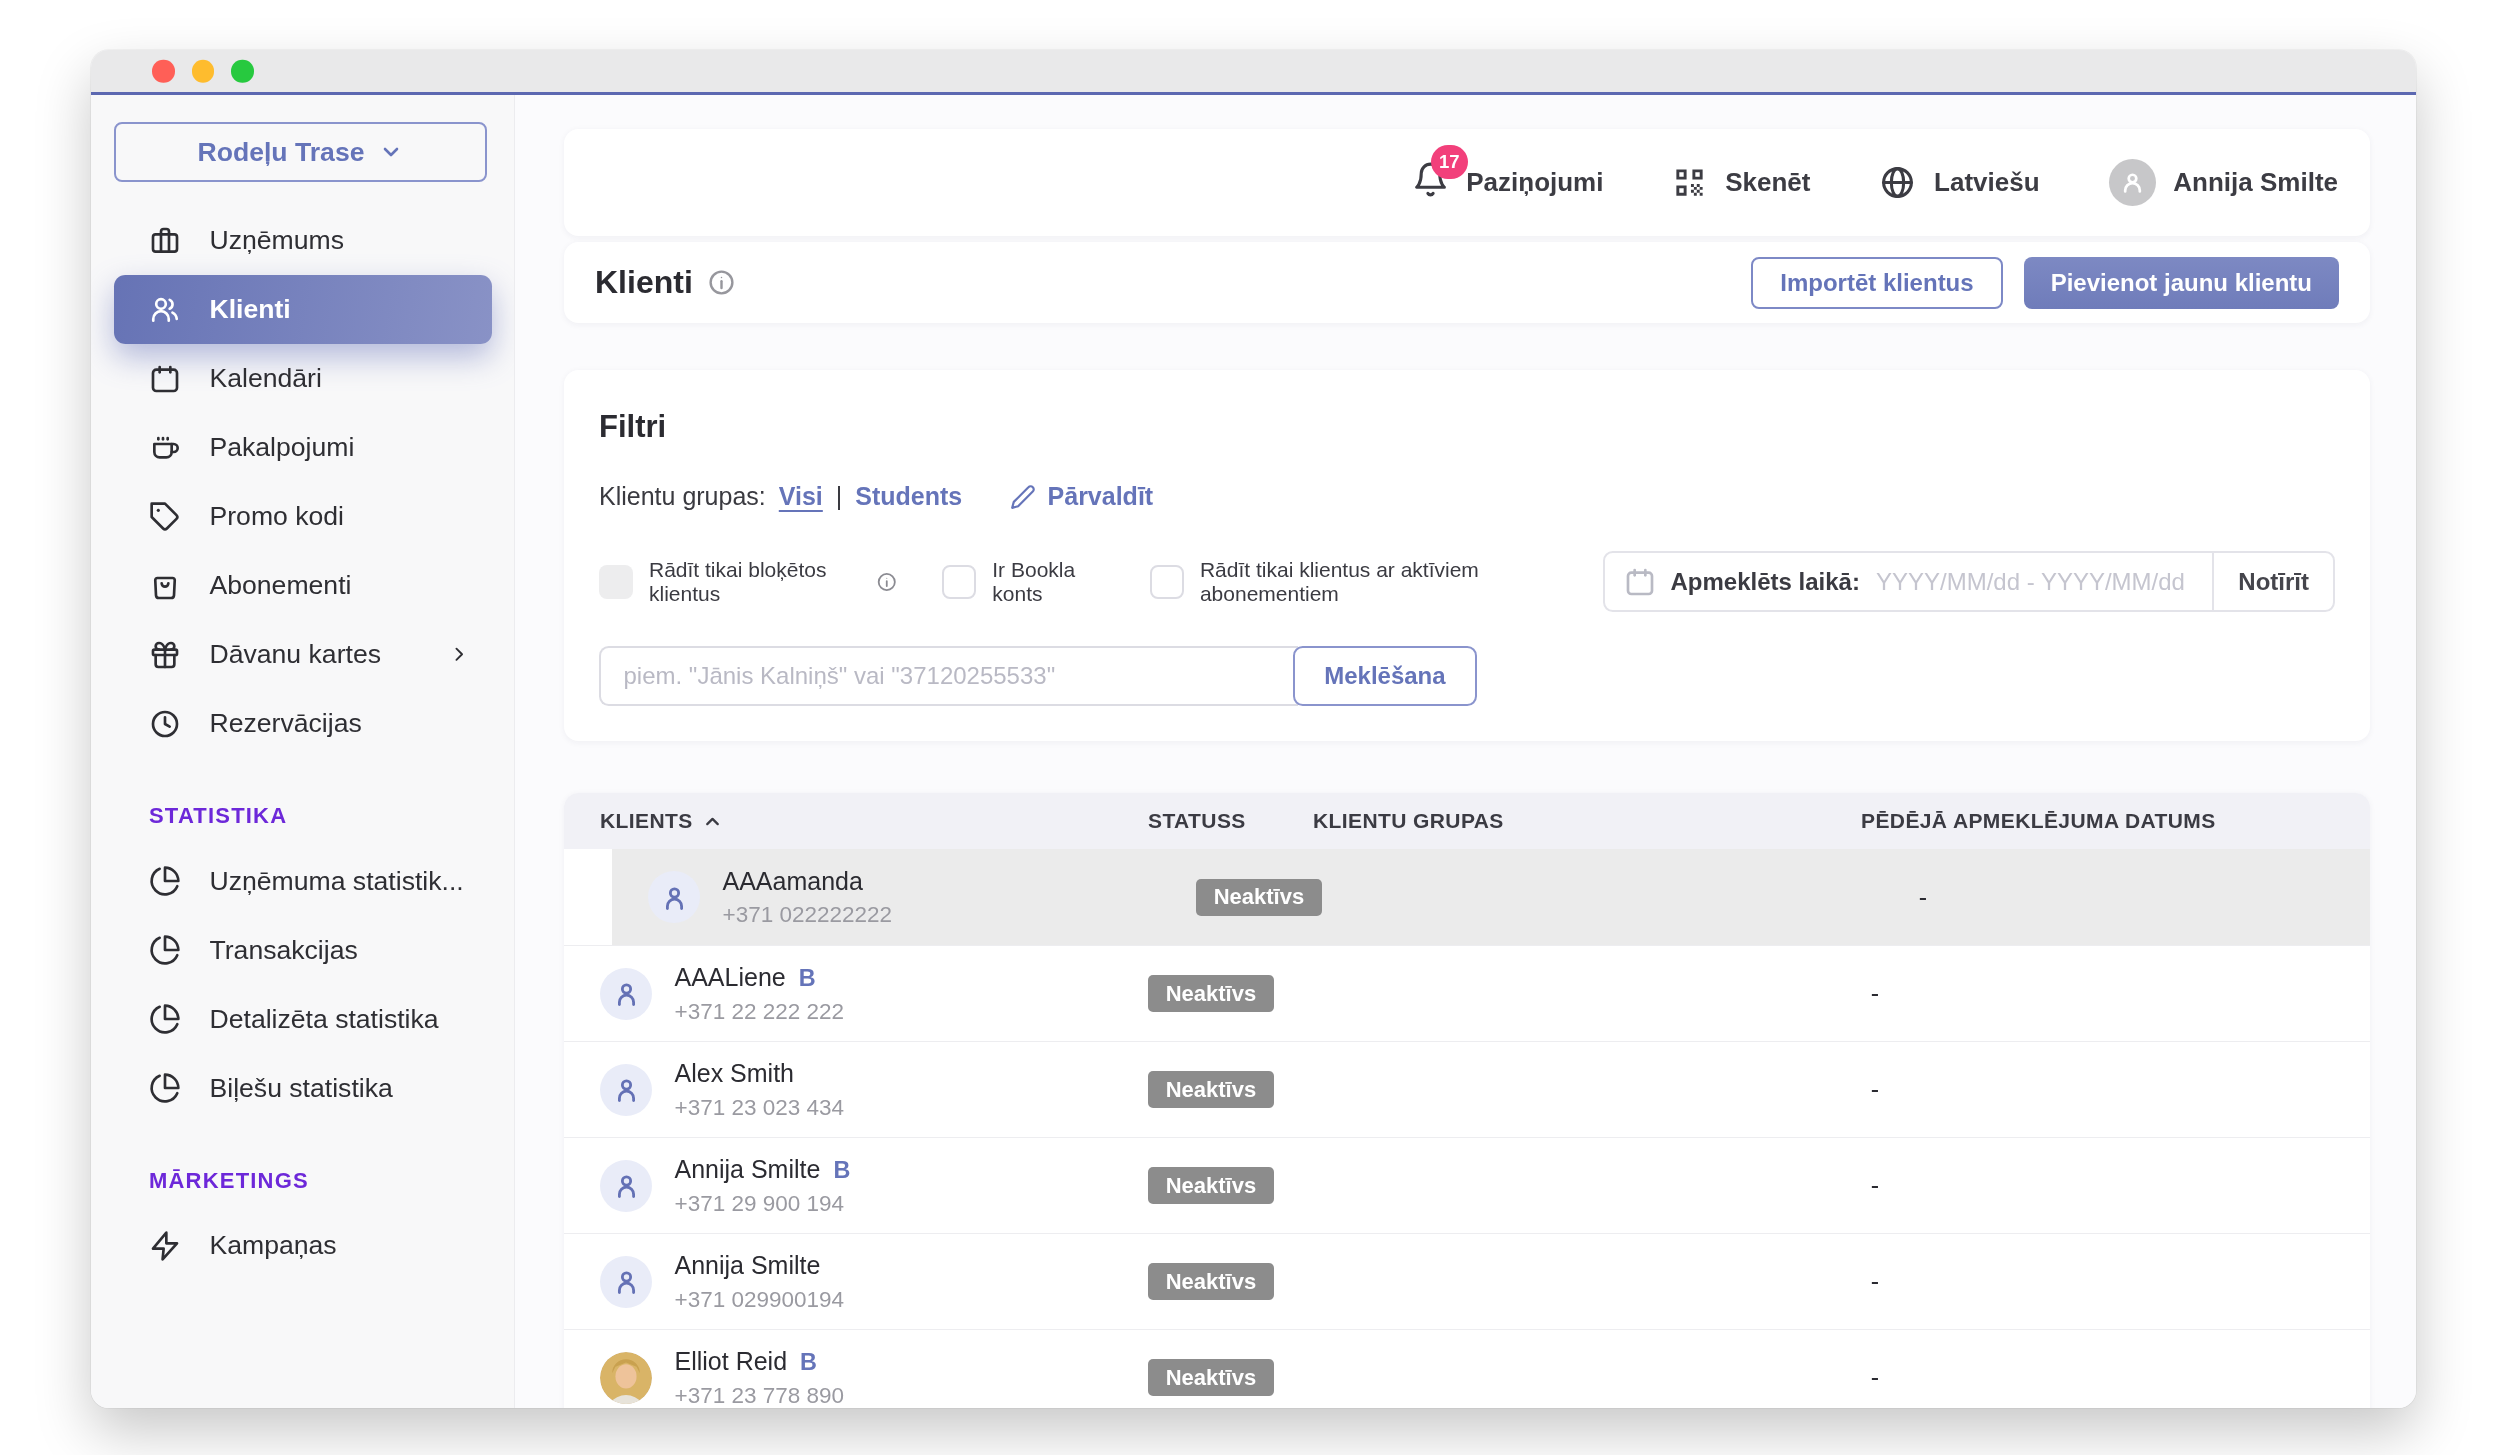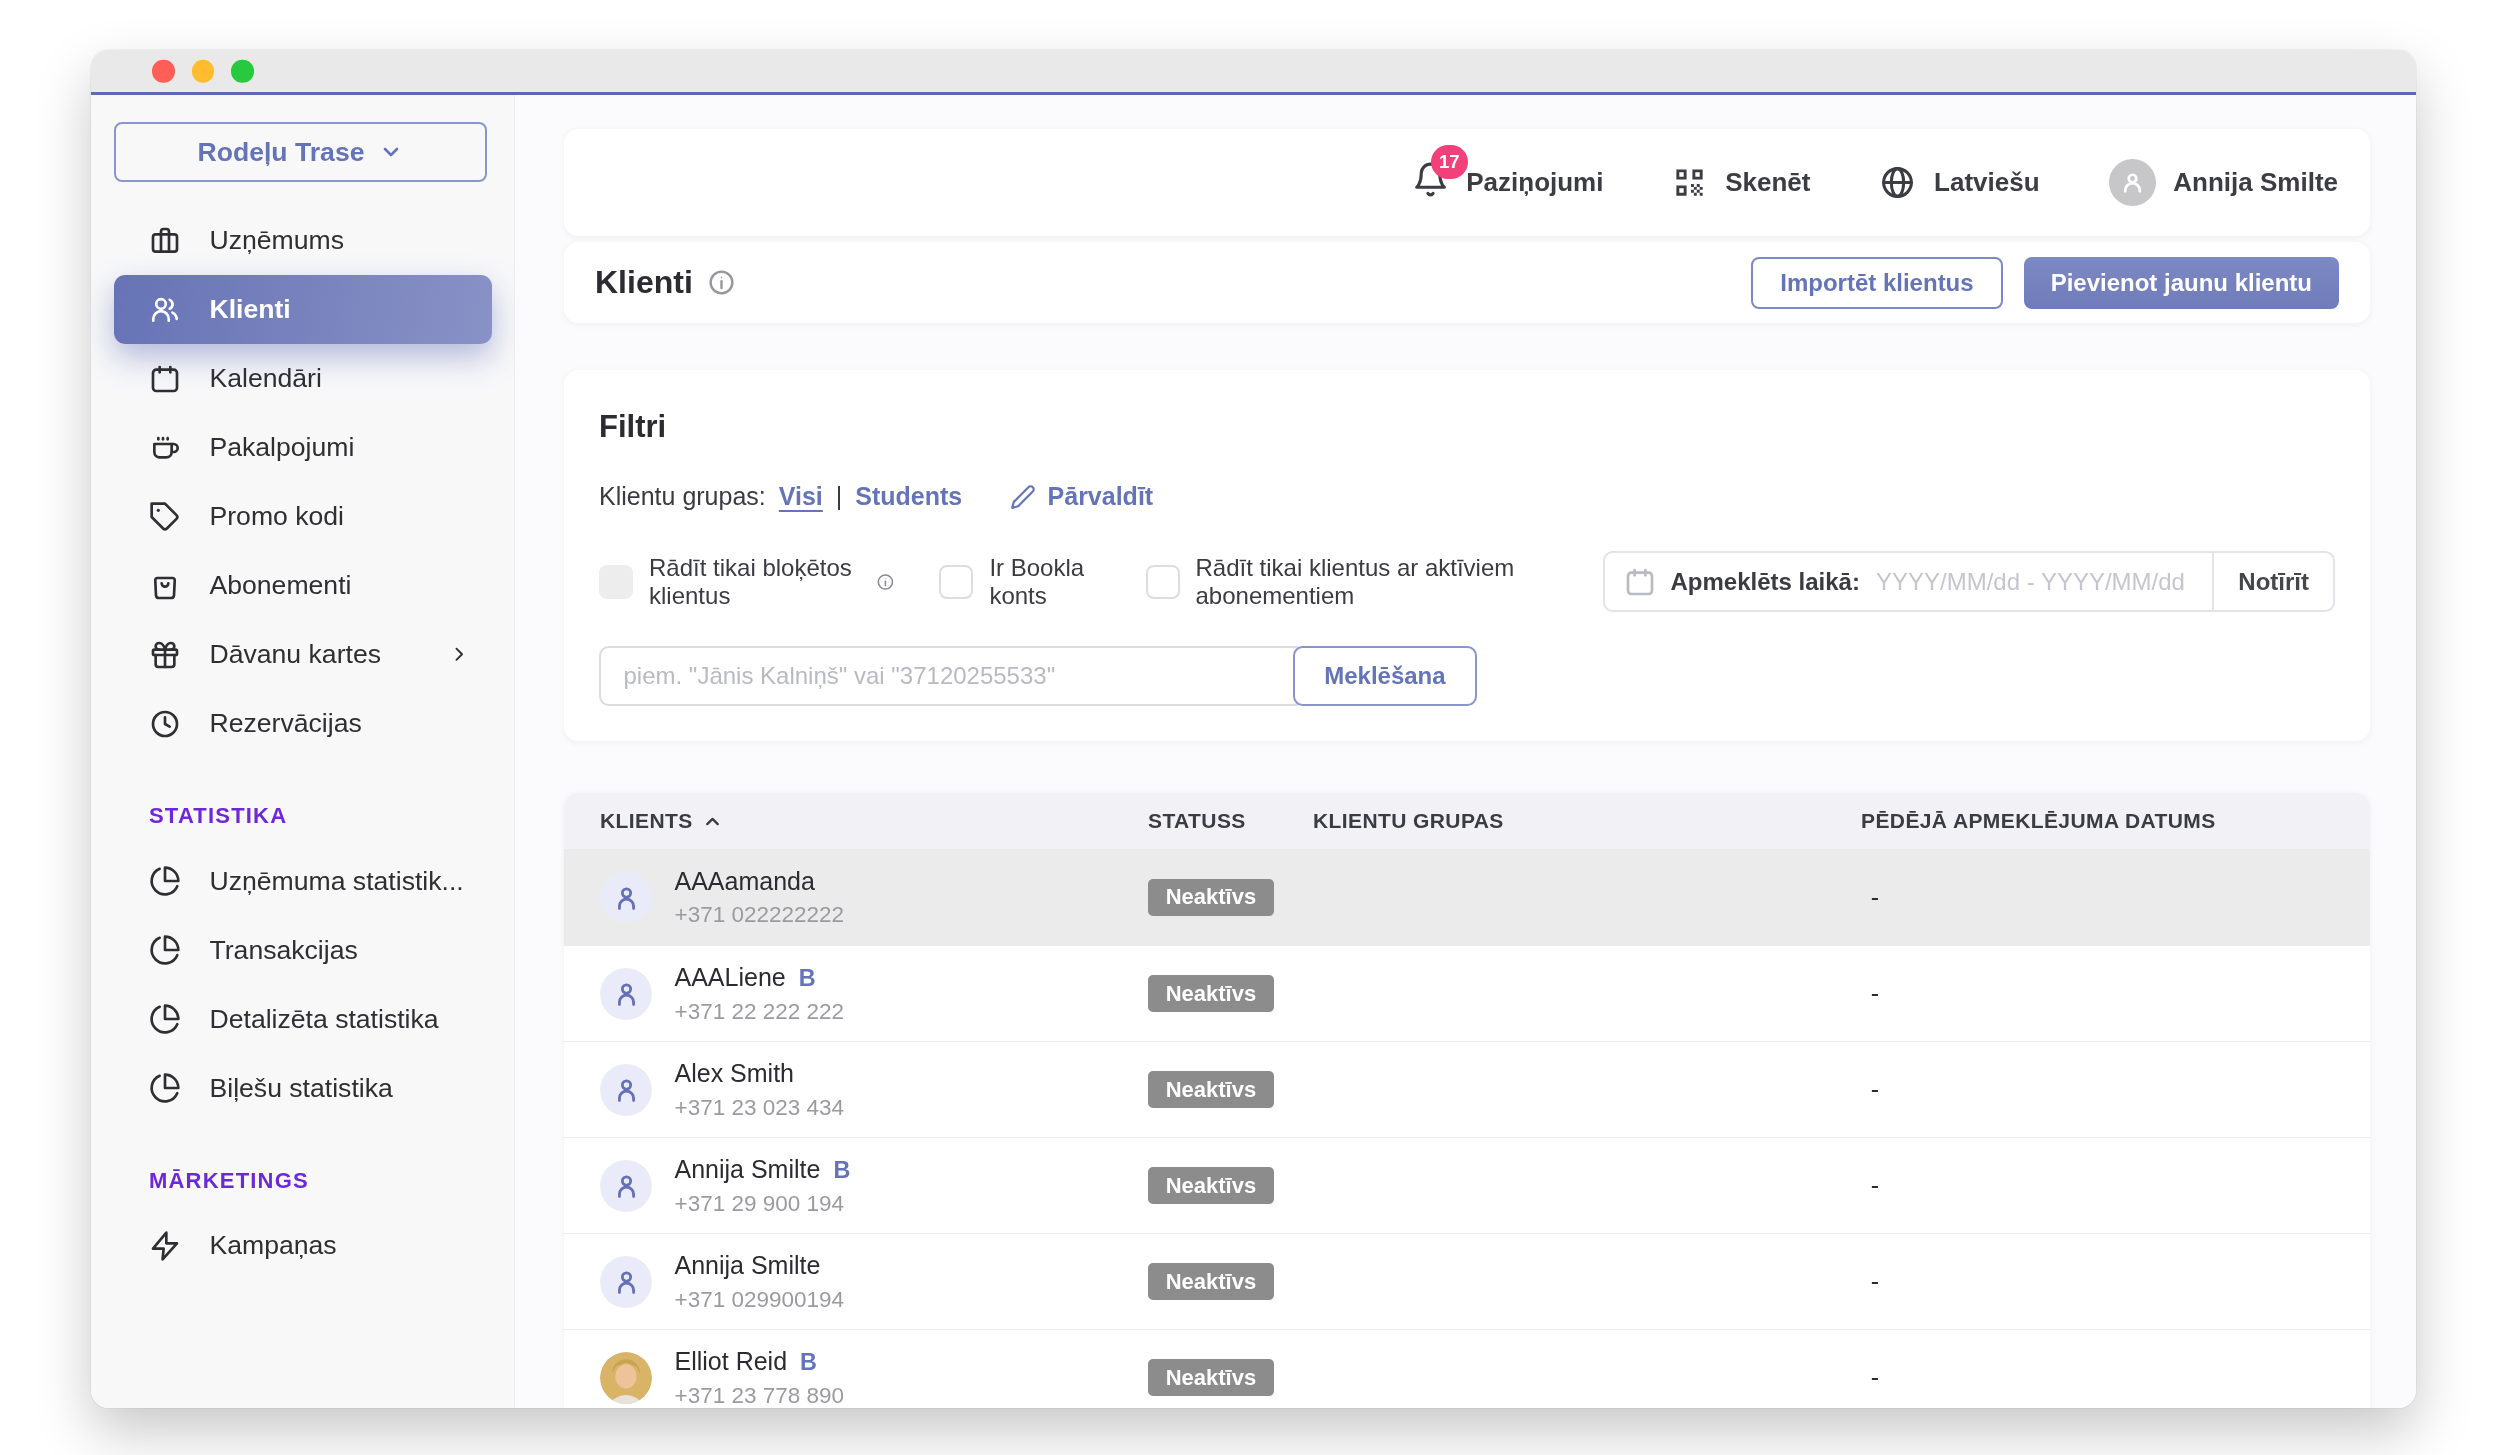--- a/index.html
+++ b/index.html
@@ -48,21 +48,21 @@
   .btn.outline { border:2.4px solid #7d89c6; color:#6574b9; background:#fff; }
   .btn.fill { border:none; color:#fff; background:linear-gradient(180deg,#7d89c3,#6f7cba); }
 
   .filter-card { margin-top:47px; padding:39px 35px 35px; }
   .filter-title { font-size:31px; font-weight:800; color:#2b2b31; }
   .groups-row { margin-top:37px; display:flex; align-items:center; gap:13px; font-size:25px; color:#3a3a40; }
   .lnk { color:#6574b9; font-weight:700; cursor:pointer; }
   .lnk.active { text-decoration:underline; text-underline-offset:4.8px; }
   .manage { display:flex; align-items:center; gap:11.3px; margin-left:35px; color:#6574b9; font-weight:700; cursor:pointer; }
   .controls-row { margin-top:40px; display:flex; align-items:center; }
-  .chk { display:flex; align-items:center; gap:16px; margin-right:45px; font-size:24px; color:#3b3b42; }
+  .chk { display:flex; align-items:center; gap:16px; margin-right:45px; font-size:21px; color:#3b3b42; }
   .box { width:34px; height:34px; border-radius:8px; flex:0 0 auto; cursor:pointer; }
   .box.filled { background:#ededee; }
   .box.empty { background:#fff; border:2.4px solid #dcdce3; }
   .date-group { margin-left:auto; height:61px; border:2.4px solid #e3e3e9; border-radius:9.7px; display:flex; align-items:center; padding-left:19.3px; background:#fff; }
   .date-label { font-size:24px; color:#3b3b42; font-weight:600; margin:0 16px 0 14.5px; white-space:nowrap; }
   .date-ph { font-size:24px; color:#c5c5cf; padding-right:27px; white-space:nowrap; }
   .vdiv { width:2.4px; align-self:stretch; background:#e3e3e9; }
   .clear-btn { padding:0 24px; font-size:24px; font-weight:700; color:#45454c; cursor:pointer; }
   .search-row { margin-top:34px; display:flex; }
   .search-input { width:699px; height:60px; border:2.4px solid #dcdce3; border-right:none; border-radius:9.7px 0 0 9.7px;
@@ -70,21 +70,21 @@
   .search-input::placeholder { color:#b9b9c4; }
   .search-btn { height:60px; padding:0 29px; border:2.4px solid #8a94cd; border-radius:9.7px; margin-left:-4.8px;
     background:#fff; color:#6574b9; font-size:24px; font-weight:700; cursor:pointer; }
 
   .table-card { margin-top:52px; border-radius:14.5px 14.5px 0 0; overflow:hidden; }
   .thead { display:grid; grid-template-columns:548px 165px 548px 1fr; align-items:center; height:56px;
     padding-left:36px; background:#f1f1f6; font-size:21px; font-weight:800; letter-spacing:0.4px; color:#3b3b43; }
   .th-klients { display:flex; align-items:center; gap:9.7px; cursor:pointer; }
   .trow { display:grid; grid-template-columns:548px 165px 548px 1fr; align-items:center; height:96px;
     padding-left:36px; background:#fff; border-top:1.6px solid #ededf0; }
-  .trow.hl { background:#ebebeb; border-top:none; }
+  .trow.hl { background:#ebebeb; border-top:none;margin-left:48px; }
   .client { display:flex; align-items:center; gap:22.5px; }
   .avatar { width:52px; height:52px; border-radius:50%; background:#e9ecf8; display:flex; align-items:center; justify-content:center; overflow:hidden; flex:0 0 auto; }
   .nm { font-size:25px; color:#2b2b31; display:flex; align-items:baseline; gap:13px; }
   .bkl { color:#6574b9; font-weight:700; font-size:23.4px; }
   .ph { font-size:22.5px; color:#9a9aa1; margin-top:6.4px; }
   .badge { display:inline-flex; height:37px; align-items:center; padding:0 17.7px; border-radius:5px;
     background:#8c8c8c; color:#fff; font-size:22px; font-weight:700; }
   .dash { font-size:25px; color:#2b2b31; padding-left:9.7px; }
 </style>
 </head>

